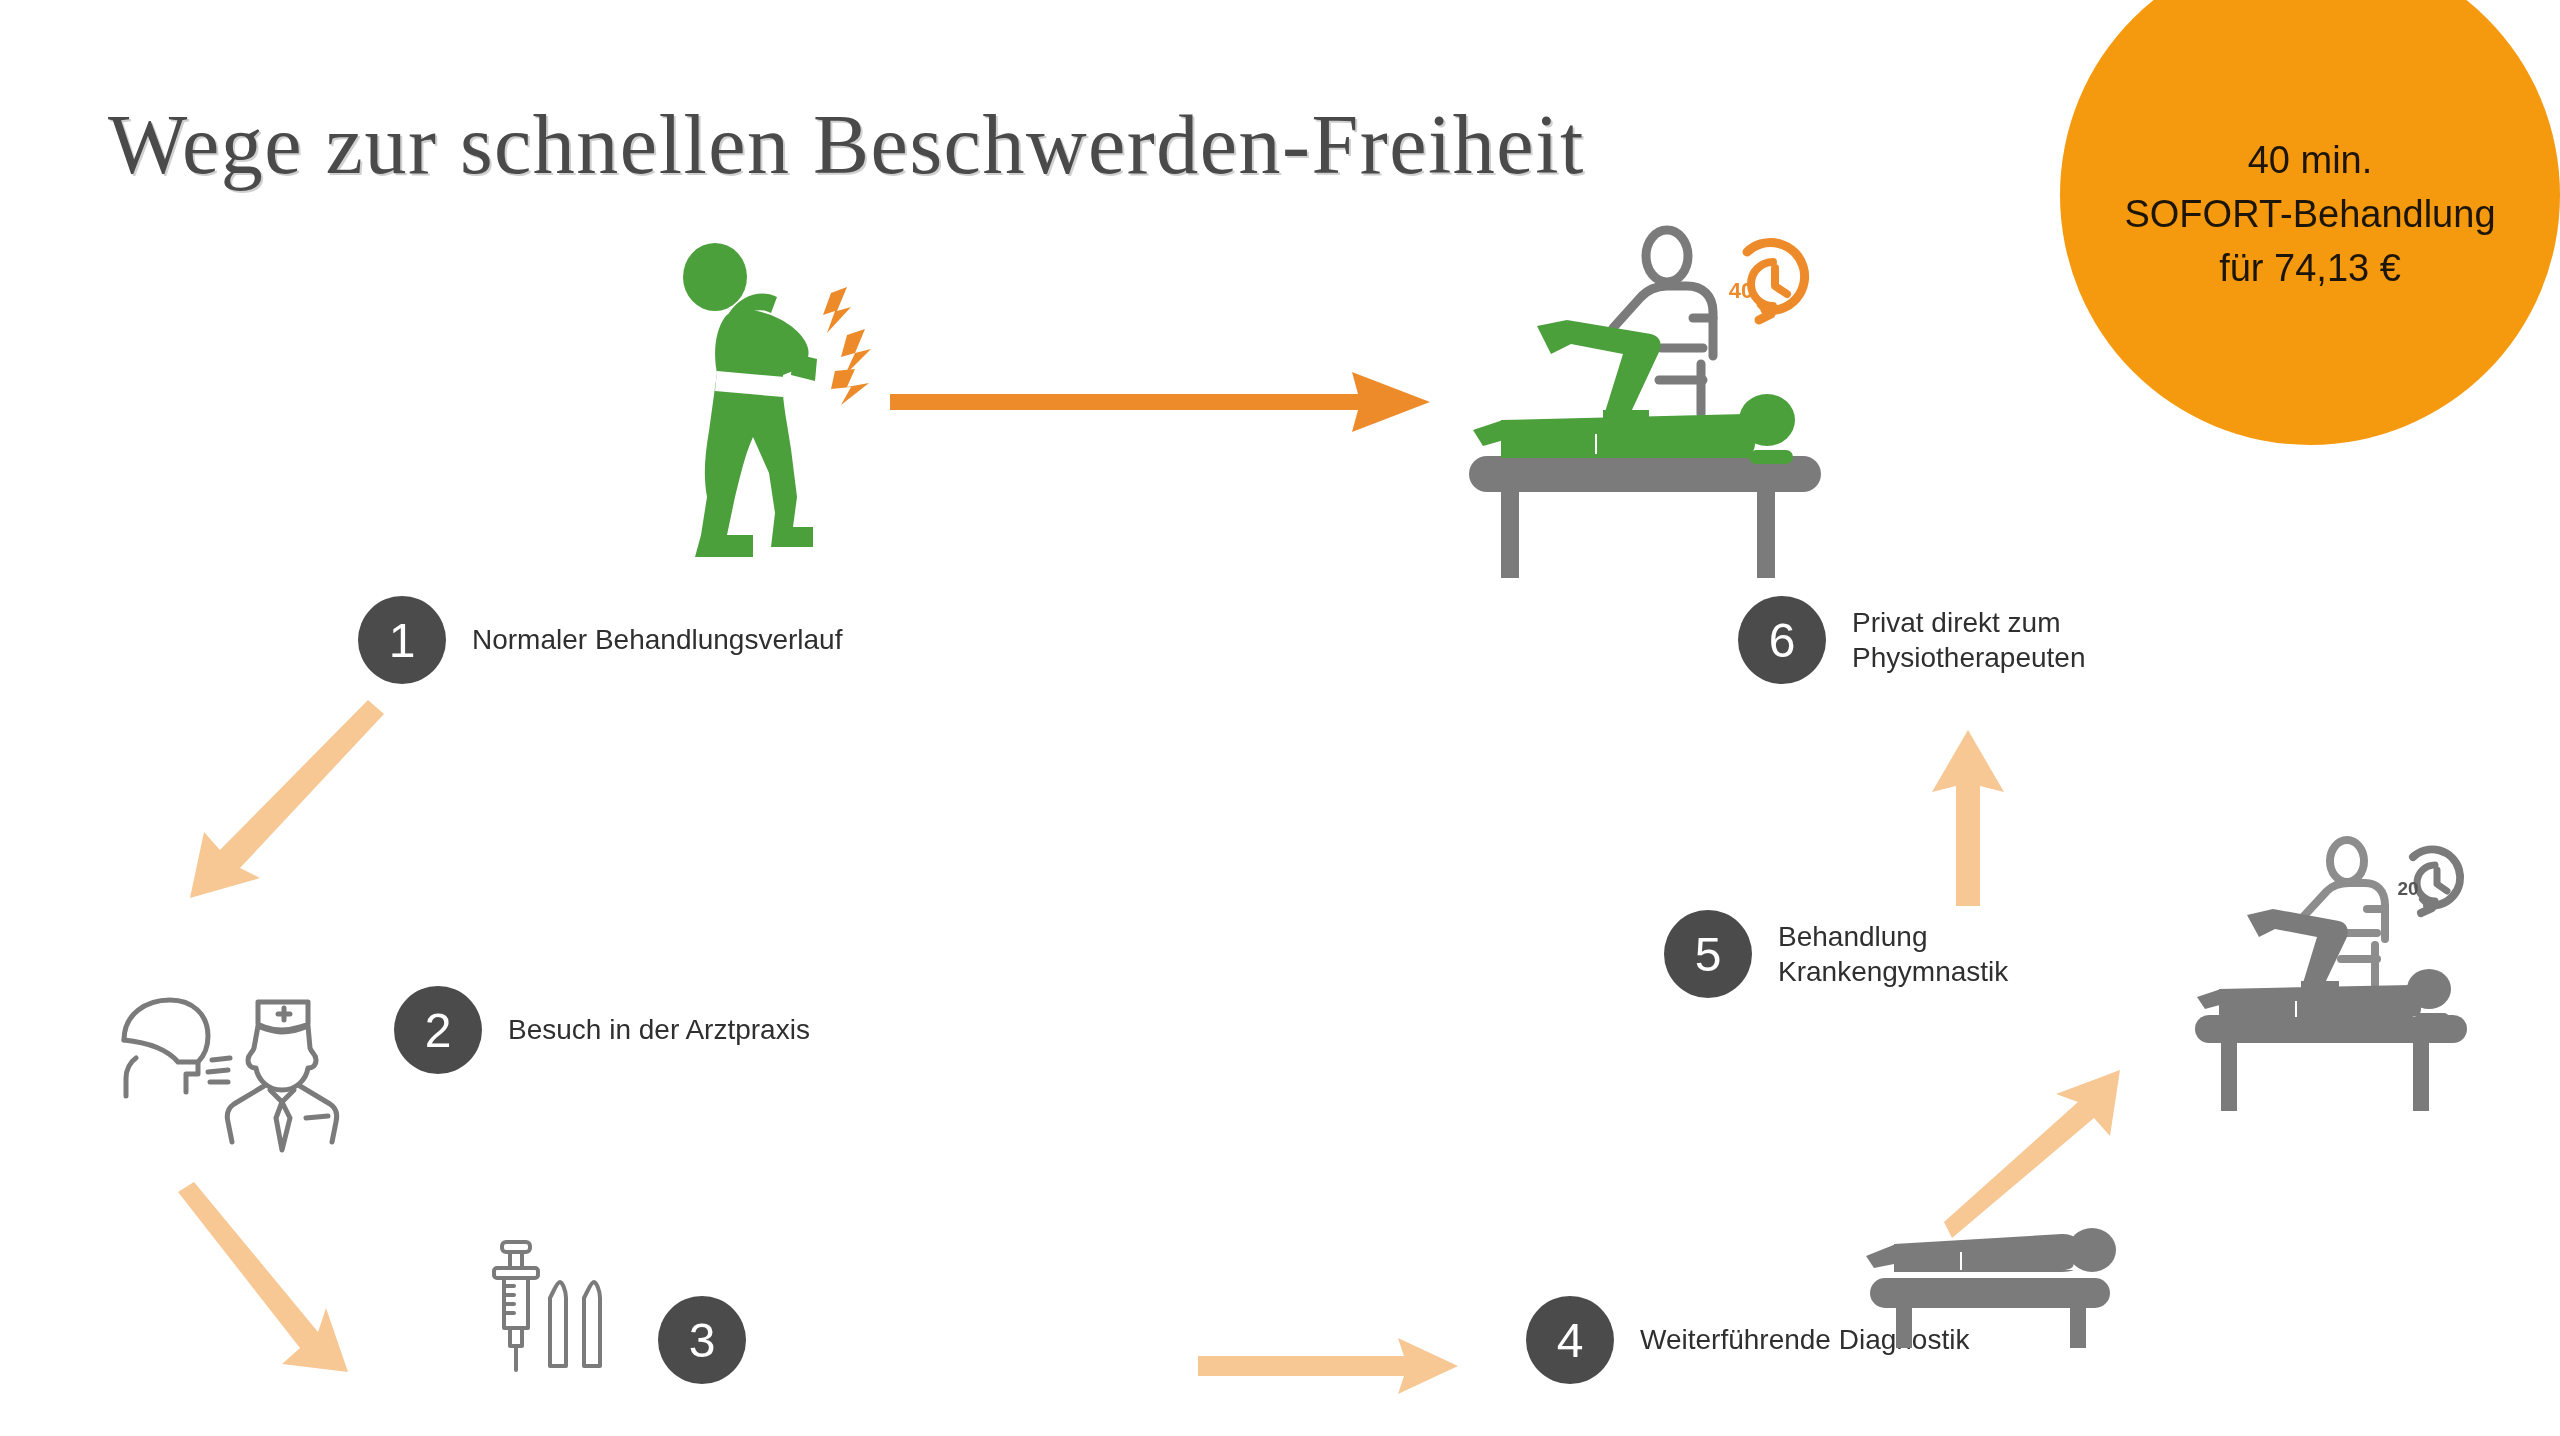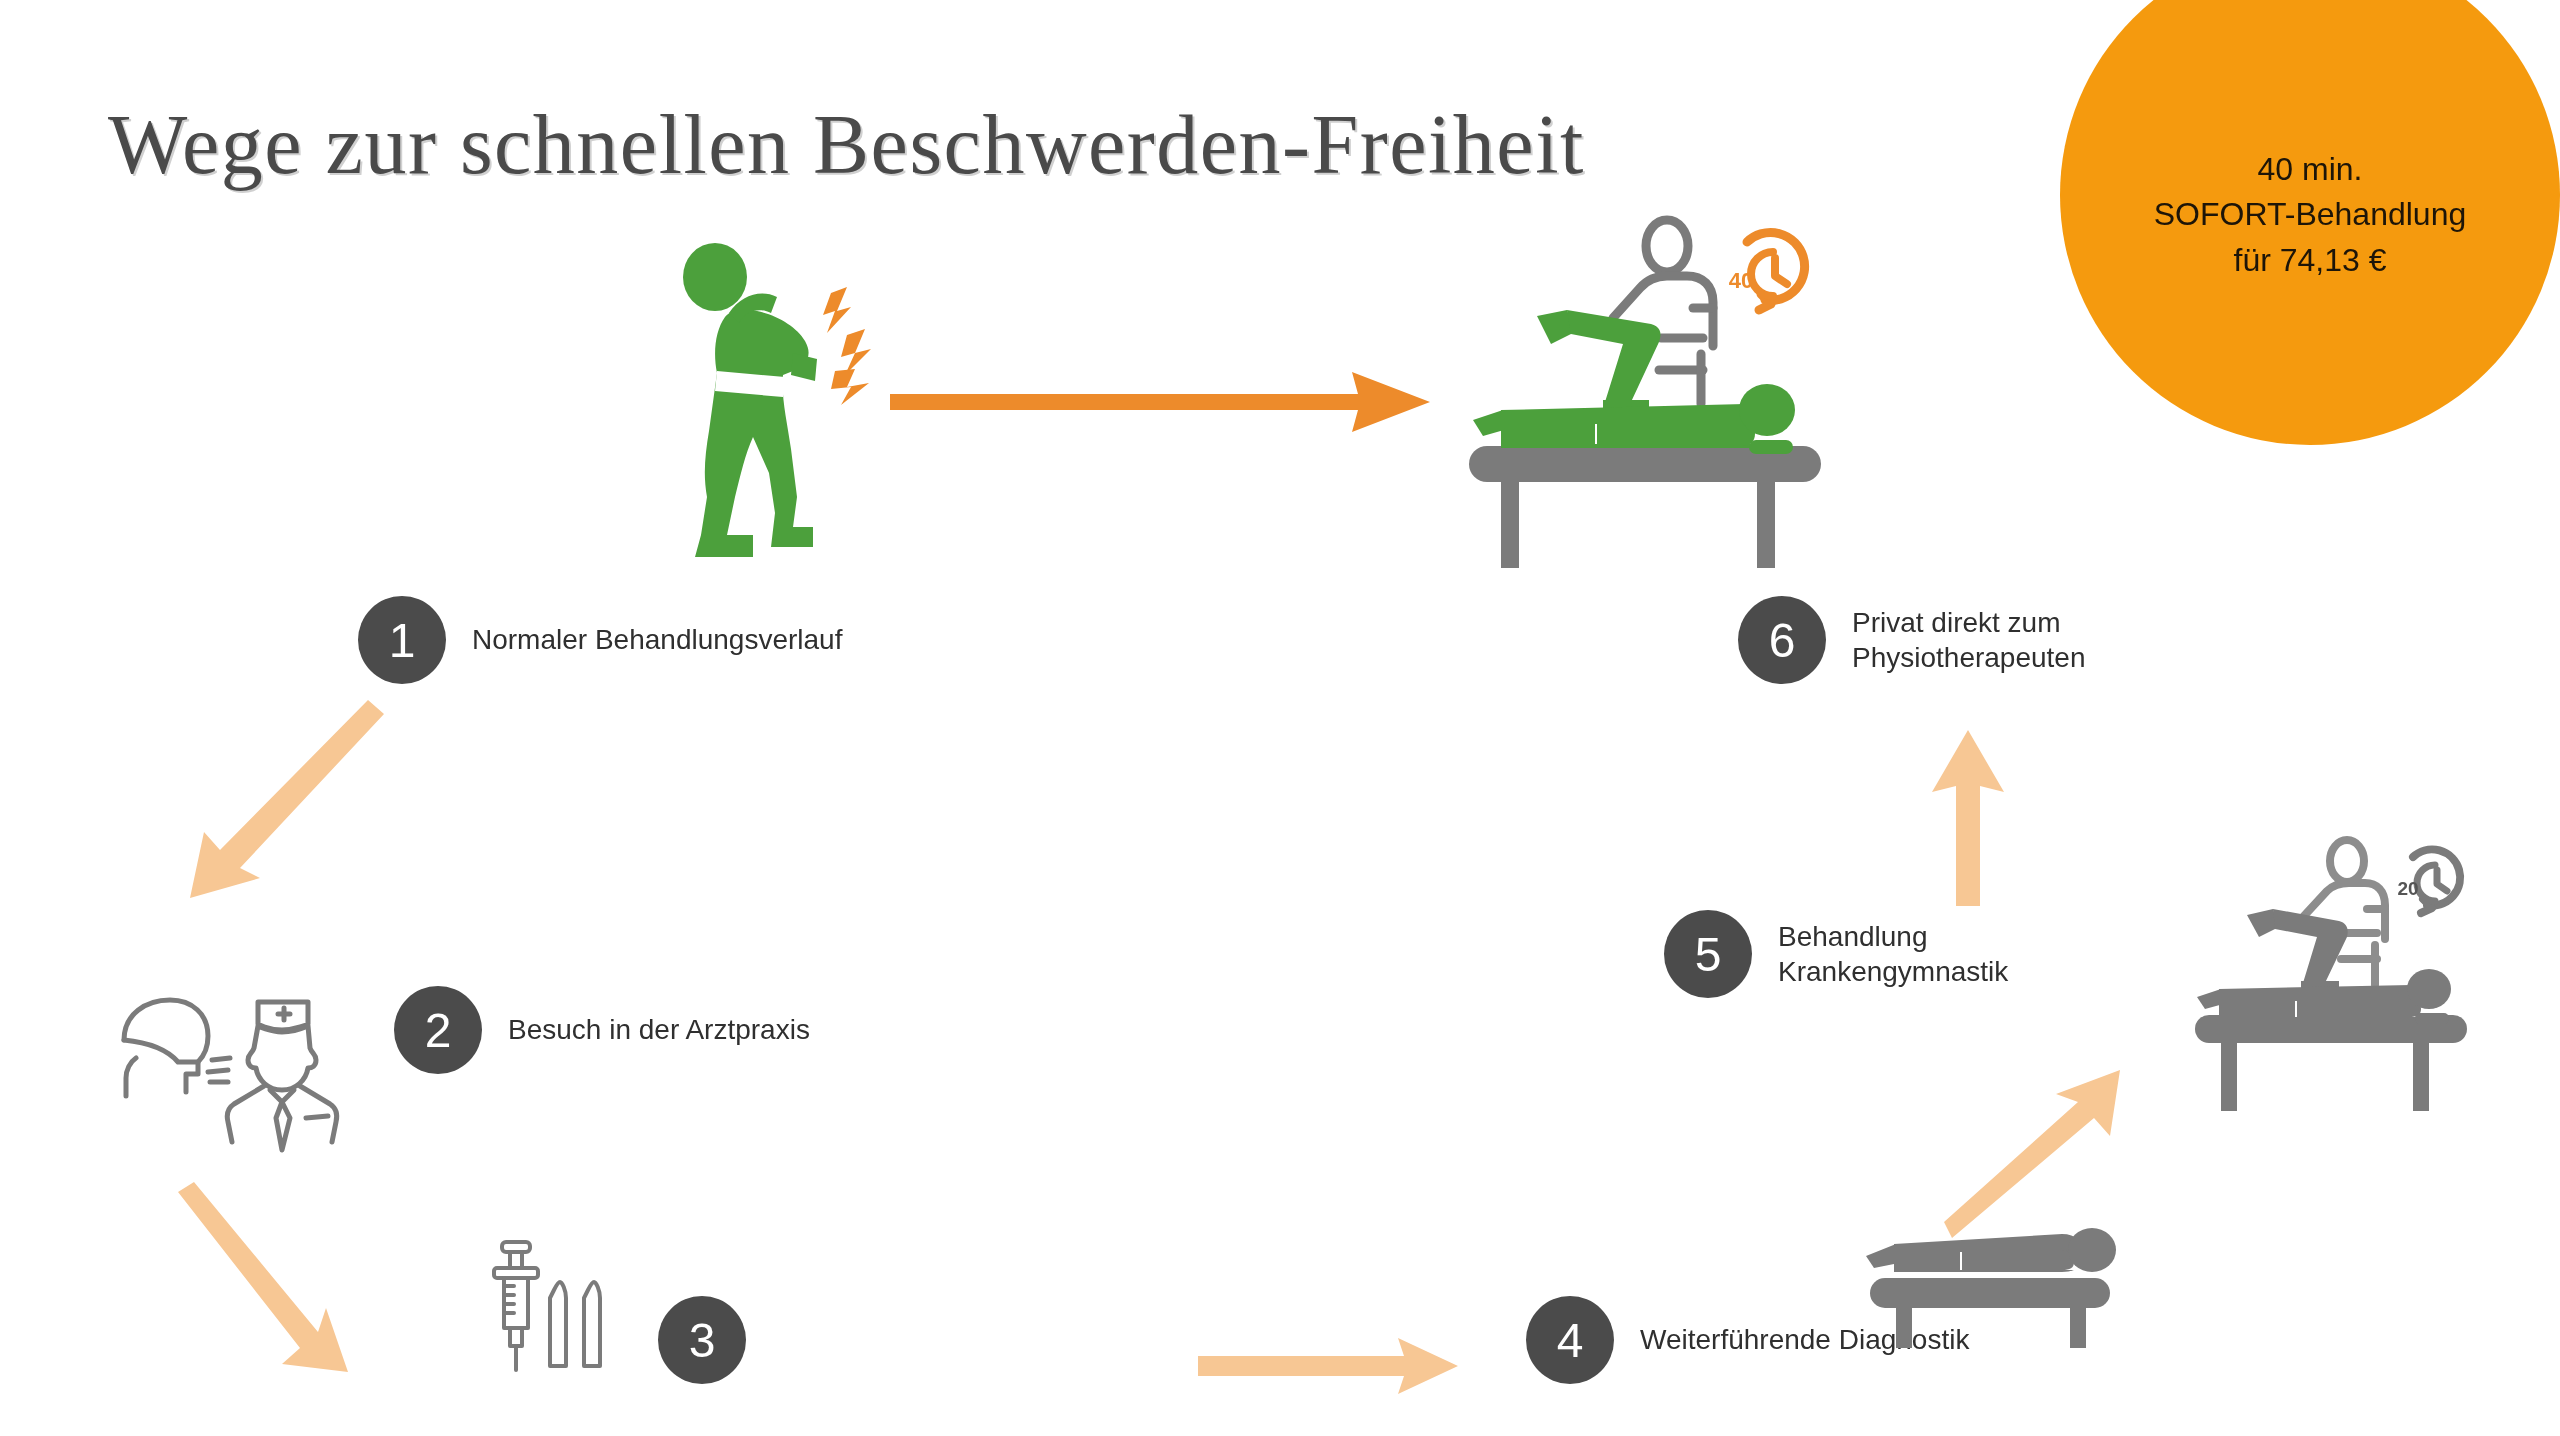--- a/index.html
+++ b/index.html
@@ -43,21 +43,21 @@
     background: #F59A0E;
     display: flex;
     flex-direction: column;
     align-items: center;
     justify-content: center;
     padding-top: 40px;
     box-sizing: border-box;
   }
   #promo-circle .pline {
     color: #1d1508;
-    font-size: 32px;
+    font-size: 38px;
     line-height: 1.42;
     text-align: center;
     white-space: nowrap;
   }
 
   
   .step {
     position: absolute;
     display: flex;
     align-items: center;
@@ -124,21 +124,21 @@
       </g>
     </svg>
   </div>
 
   <div class="arrow" style="left:890px; top:366px;">
     <svg width="540" height="72" viewBox="0 0 540 72">
       <path d="M0 28 L 468 28 L 462 6 L 540 36 L 462 66 L 468 44 L 0 44 Z" fill="#ED8B2B"></path>
     </svg>
   </div>
 
-  <div class="icon-box" style="left:1455px; top:214px; width:400px; height:340px;">
+  <div class="icon-box" style="left:1455px; top:224px; width:400px; height:340px;">
     <svg width="400" height="340" viewBox="0 0 400 340">
 
       <g fill="#7b7b7b">
         <rect x="14" y="232" width="352" height="36" rx="18"></rect>
         <rect x="46" y="264" width="18" height="90"></rect>
         <rect x="302" y="264" width="18" height="90"></rect>
       </g>
 
       <g fill="none" stroke="#7b7b7b" stroke-width="9" stroke-linecap="round" stroke-linejoin="round">
         <ellipse cx="212" cy="32" rx="21" ry="26"></ellipse>

